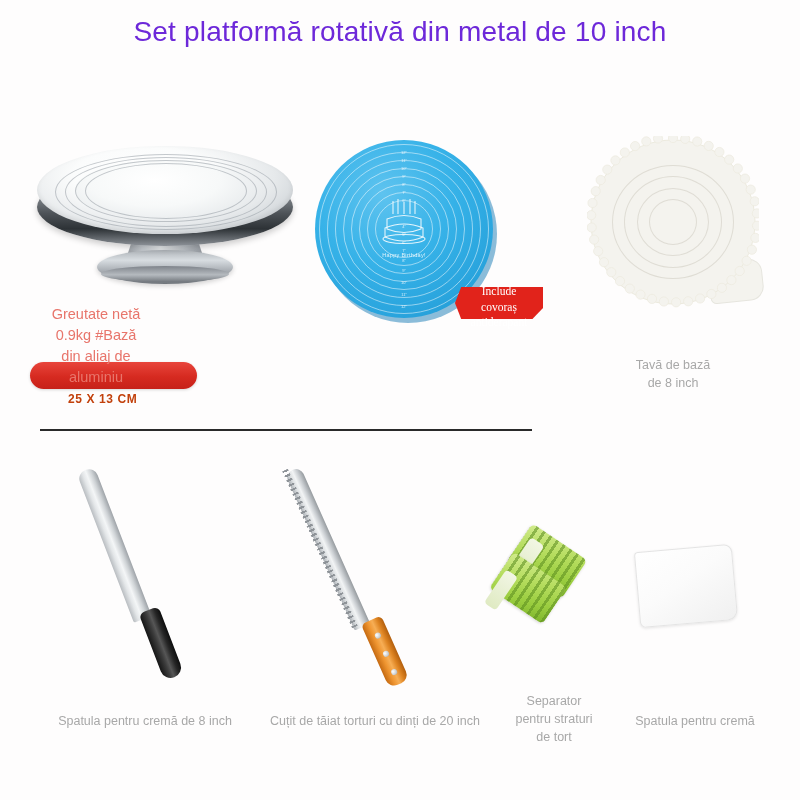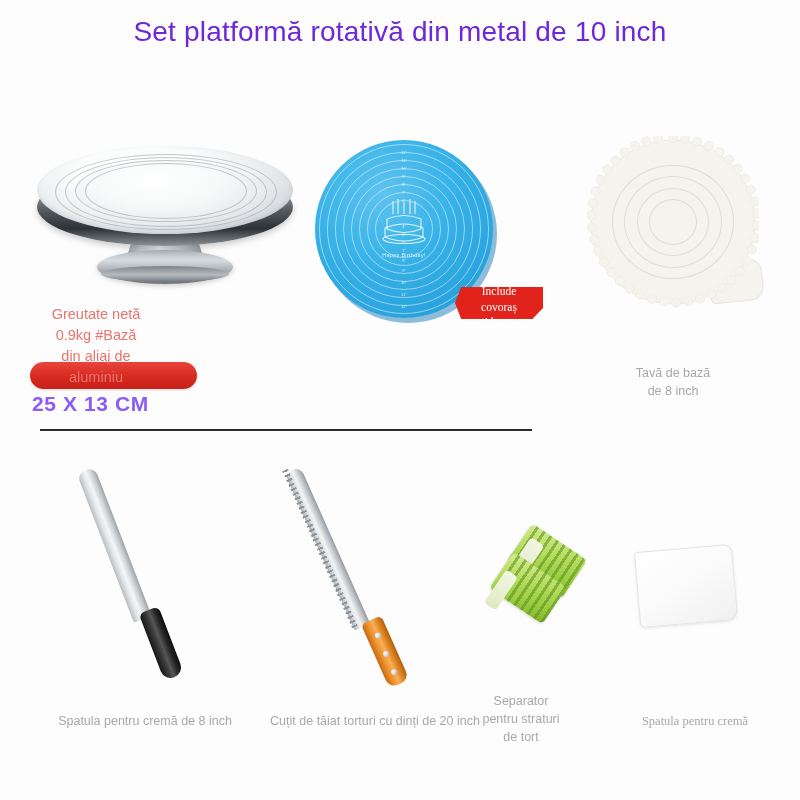--- a/index.html
+++ b/index.html
@@ -88,26 +88,27 @@
     position: absolute;
     color: #ffffff;
     font-size: 11.5px;
     line-height: 1.35;
     text-align: center;
     z-index: 7;
     white-space: pre-line;
   }
   .dimtext {
     position: absolute;
-    color: #8b5cf6;
-    font-size: 21px;
+    color: #c2410c;
+    font-size: 12px;
     font-weight: 700;
     letter-spacing: 0.6px;
     z-index: 8;
     white-space: nowrap;
+    margin-left: 36px;
   }
 
   
   .turntable { position: absolute; left: 35px; top: 140px; width: 260px; height: 160px; }
   .tt-stem {
     position: absolute; left: 88px; top: 62px; width: 84px; height: 66px;
     background: linear-gradient(90deg,#8f949a 0%, #c9ced3 22%, #eef1f3 45%, #c3c8cd 72%, #8b9097 100%);
     clip-path: polygon(26% 0%, 74% 0%, 100% 100%, 0% 100%);
   }
   .tt-foot {
@@ -408,21 +409,21 @@
           </g>
         </g>
       </svg>
     </div>
     <div class="bd-inner-ring" style="left:86px;top:86px;width:120px;height:112px;"></div>
     <div class="bd-inner-ring" style="left:86px;top:86px;width:96px;height:90px;"></div>
     <div class="bd-inner-ring" style="left:86px;top:86px;width:70px;height:66px;"></div>
     <div class="bd-inner-ring" style="left:86px;top:86px;width:46px;height:44px;"></div>
   </div>
 
-  <div class="caption" style="left:583px;top:364px;width:180px;">Tavă de bază
+  <div class="caption" style="left:583px;top:356px;width:180px;">Tavă de bază
 de 8 inch</div>
 
   <div class="divider"></div>
 
   <div class="spatula">
     <div class="sp-blade"></div>
     <div class="sp-handle"></div>
   </div>
   <div class="caption" style="left:20px;top:712px;width:250px;">Spatula pentru cremă de 8 inch</div>
 
@@ -440,22 +441,22 @@
   <div class="leveler">
     <div class="lv-body" style="left:22px;top:2px;width:66px;height:46px;transform:rotate(34deg);">
       <div class="lv-teeth"></div>
     </div>
     <div class="lv-cap" style="left:26px;top:2px;width:16px;height:42px;transform:rotate(34deg);"></div>
     <div class="lv-body" style="left:4px;top:30px;width:64px;height:44px;transform:rotate(34deg);">
       <div class="lv-teeth"></div>
     </div>
     <div class="lv-cap" style="left:2px;top:34px;width:14px;height:40px;transform:rotate(34deg);"></div>
   </div>
-  <div class="caption" style="left:461px;top:692px;width:120px;">Separator
+  <div class="caption" style="left:494px;top:692px;width:120px;">Separator
 pentru straturi
 de tort</div>
 
   <div class="scraper">
     <div class="sc-body"></div>
   </div>
-  <div class="caption" style="left:615px;top:712px;width:160px;font-family:Liberation Serif, serif;">Spatula pentru cremă</div>
+  <div class="caption" style="left:615px;top:712px;width:160px;">Spatula pentru cremă</div>
 
   </div>
 
 </body></html>

